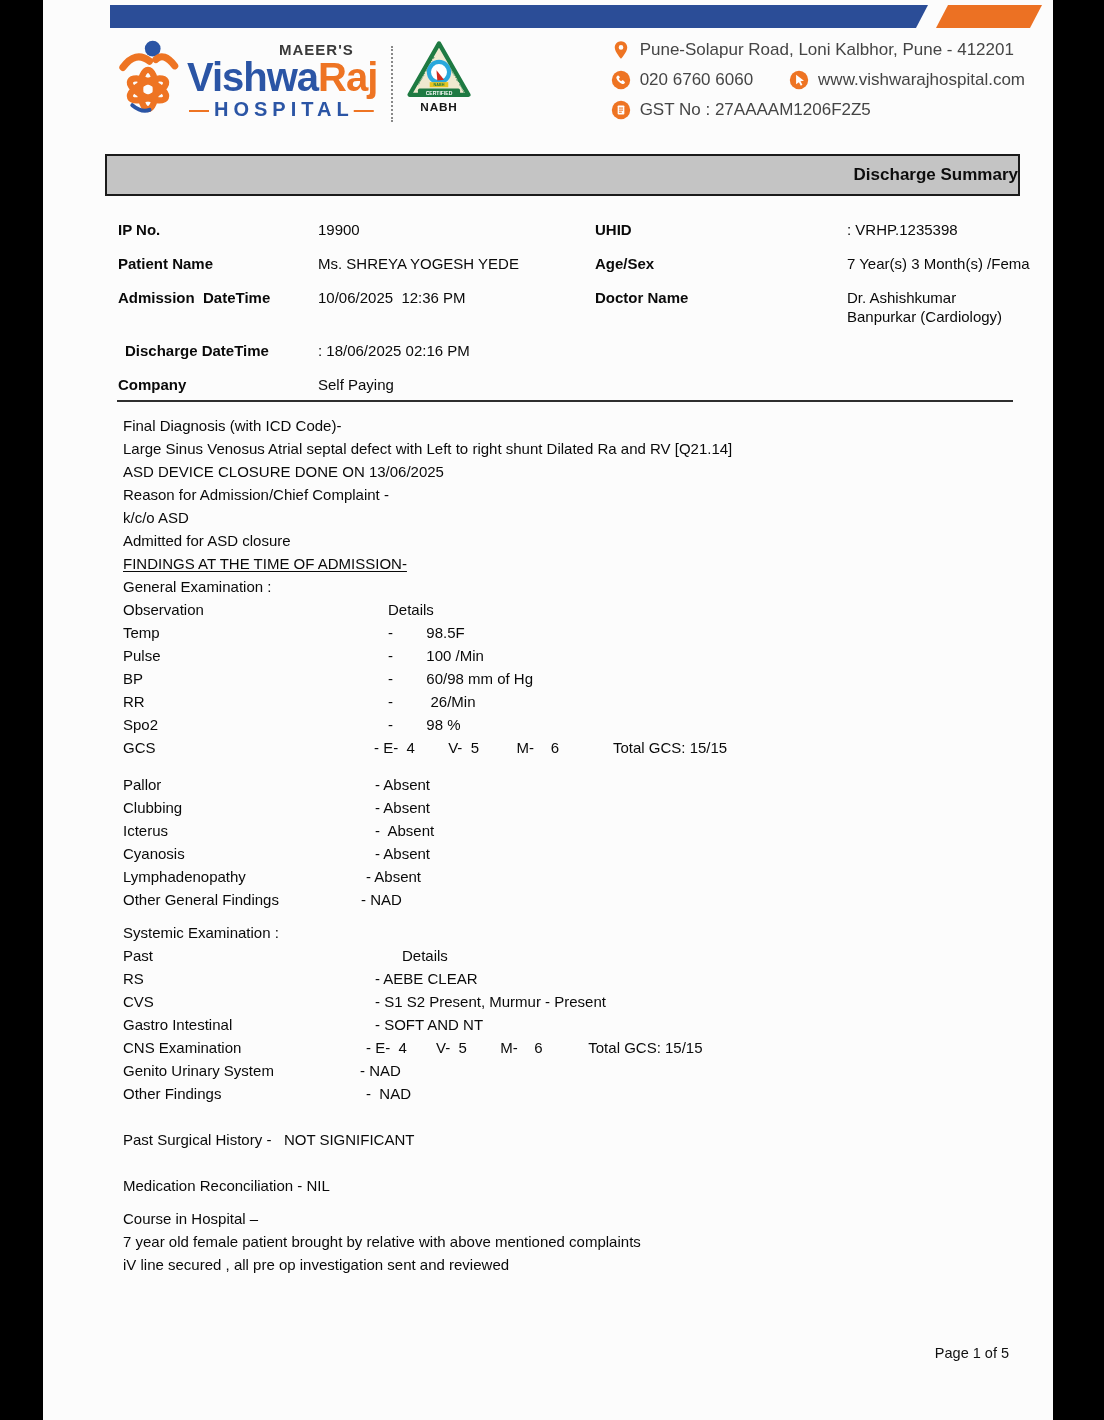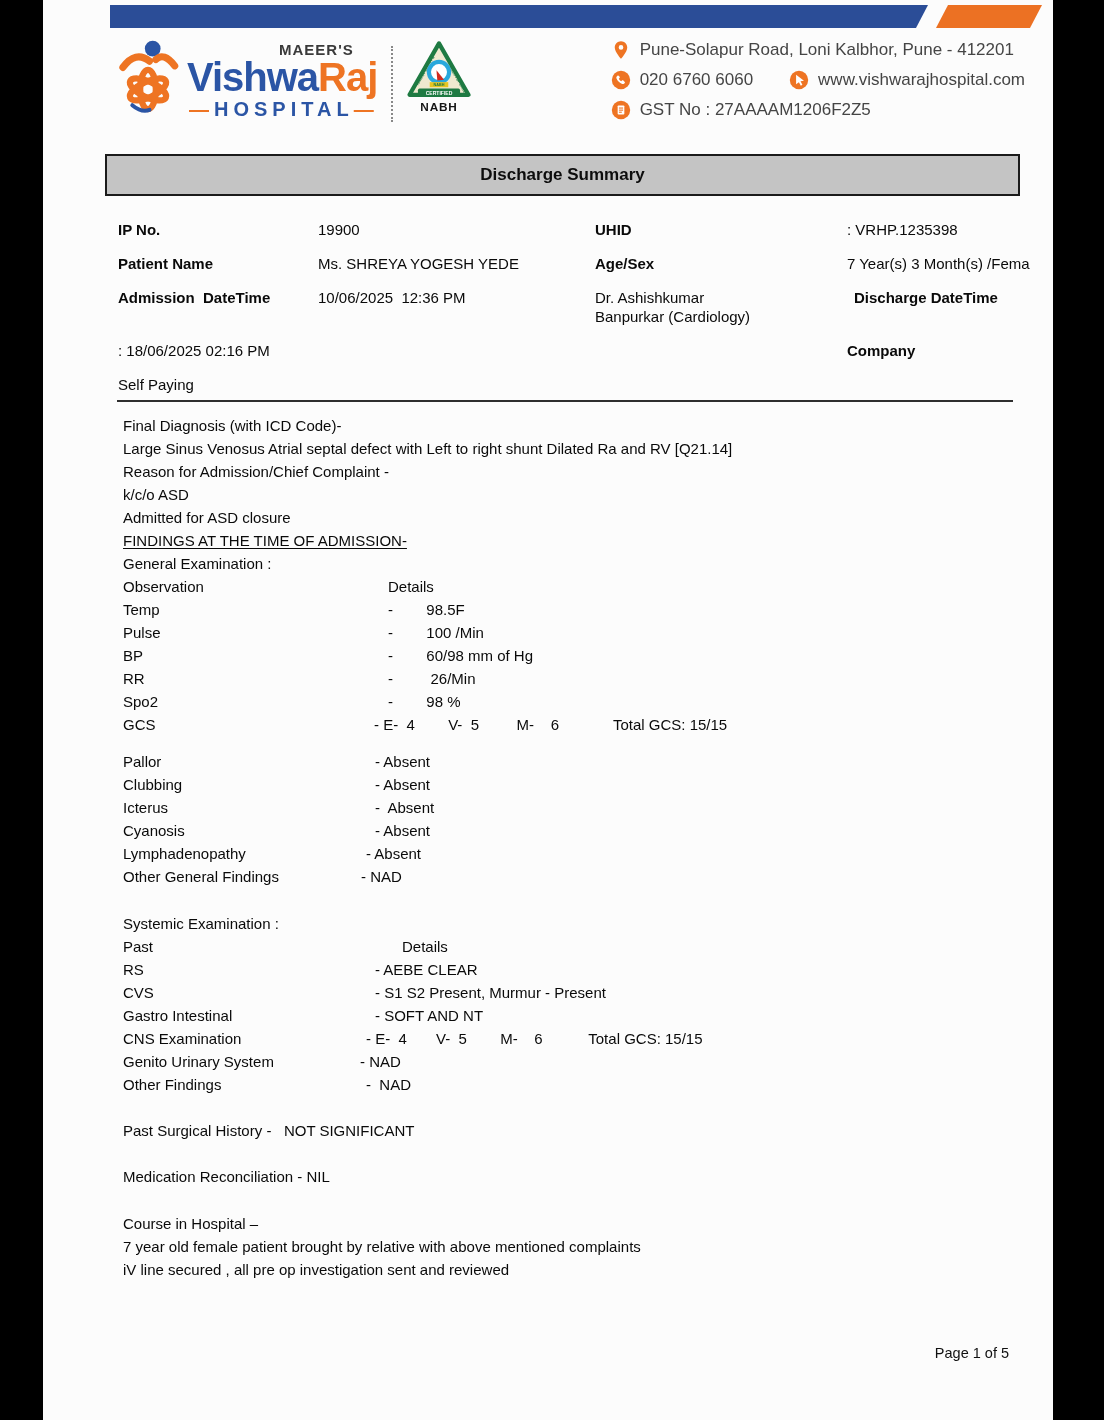--- a/index.html
+++ b/index.html
@@ -20,21 +20,21 @@
   .brand-hospital{font-size:20px;font-weight:bold;letter-spacing:5px;line-height:24px;margin-left:2px}
   .blue{color:#2b55a5}.orange{color:#ee7423}
   .divider{border-left:2px dotted #888;height:76px;margin:8px 14px 0 12px}
   .nabh{margin-top:2px}
   .contact{margin-left:auto;margin-top:2px;font-size:17px;color:#454545;white-space:nowrap}
   .c-row{display:flex;align-items:flex-start;margin-bottom:10px}
   .c-ico{width:20px;height:20px;margin-right:9px;flex:0 0 auto}
   .c-gap{margin-left:36px;display:flex;align-items:center}
 
   
-  .title-bar{margin:8px 33px 0 62px;height:38px;background:#c4c4c4;border:2px solid #1b1b1b;text-align:center;line-height:38px;font-weight:bold;font-size:17px;color:#0d0d0d}
+  .title-bar{margin:8px 33px 0 62px;height:38px;background:#c4c4c4;border:2px solid #1b1b1b;text-align:right;line-height:38px;font-weight:bold;font-size:17px;color:#0d0d0d}
 
   
   .info-grid{display:grid;grid-template-columns:200px 277px 252px auto;row-gap:15px;margin:24px 0 0 75px;font-size:15px;line-height:19px}
   .ilabel{font-weight:bold;white-space:pre}
   .ival{white-space:pre}
   .wrap{white-space:normal;max-width:175px}
   .ind{padding-left:7px}
   .rule{border:none;border-top:2px solid #2e2e2e;margin:6px 40px 0 74px}
 
   
@@ -44,21 +44,21 @@
   .u{text-decoration:underline;text-underline-offset:2px}
   .exam-row{line-height:23px;display:flex}
   .exam-label{flex:0 0 auto}
   .g1{width:265px}
   .s1{width:252px}
   .exam-detail{white-space:pre}
   .shift14{margin-left:-14px}
   .shift9{margin-left:-9px}
   .shift15{margin-left:-15px}
   .hdr-pad{padding-left:27px}
-  .mt14{margin-top:14px}.mt22{margin-top:24px}.mt36{margin-top:36px}.mt23{margin-top:23px}
+  .mt14{margin-top:14px}.mt22{margin-top:10px}.mt36{margin-top:36px}.mt23{margin-top:23px}
   .footer{position:absolute;right:44px;top:1345px;font-size:14.5px;color:#111}
 </style>
 </head>
 <body>
 
 <div class="page">
 
   <div class="ribbon">
     <div class="ribbon-blue"></div>
     <div class="ribbon-orange"></div>
@@ -141,38 +141,40 @@
     <span class="ilabel">UHID</span>
     <span class="ival">: VRHP.1235398</span>
 
     <span class="ilabel">Patient Name</span>
     <span class="ival">Ms. SHREYA YOGESH YEDE</span>
     <span class="ilabel">Age/Sex</span>
     <span class="ival">7 Year(s) 3 Month(s) /Fema</span>
 
     <span class="ilabel">Admission  DateTime</span>
     <span class="ival">10/06/2025  12:36 PM</span>
+    <span class="ilabel">Doctor Name</span>
     <span class="ival wrap">Dr. Ashishkumar Banpurkar (Cardiology)</span>
 
     <span class="ilabel ind">Discharge DateTime</span>
     <span class="ival">: 18/06/2025 02:16 PM</span>
     <span></span>
       <span></span>
 
     <span class="ilabel">Company</span>
     <span class="ival">Self Paying</span>
     <span></span>
       <span></span>
   </div>
 
   <hr class="rule">
 
   <div class="content">
     <div class="line b">Final Diagnosis (with ICD Code)-</div>
     <div class="line b">Large Sinus Venosus Atrial septal defect with Left to right shunt Dilated Ra and RV [Q21.14]</div>
+    <div class="line b">ASD DEVICE CLOSURE DONE ON 13/06/2025</div>
     <div class="line b">Reason for Admission/Chief Complaint -</div>
     <div class="line">k/c/o ASD</div>
     <div class="line">Admitted for ASD closure</div>
     <div class="line b u">FINDINGS AT THE TIME OF ADMISSION-</div>
 
     <div class="line b">General Examination :</div>
     <div class="exam-row">
       <span class="exam-label g1 b">Observation</span>
       <span class="exam-detail b">Details</span>
     </div>

